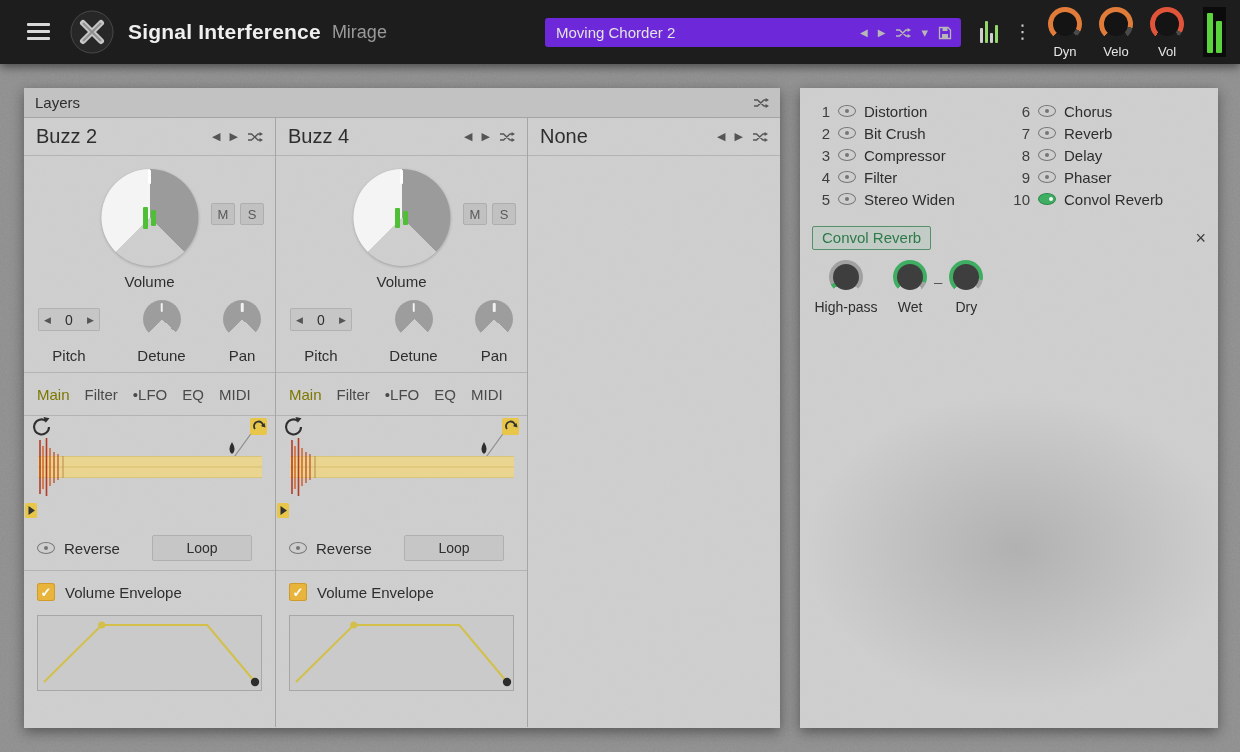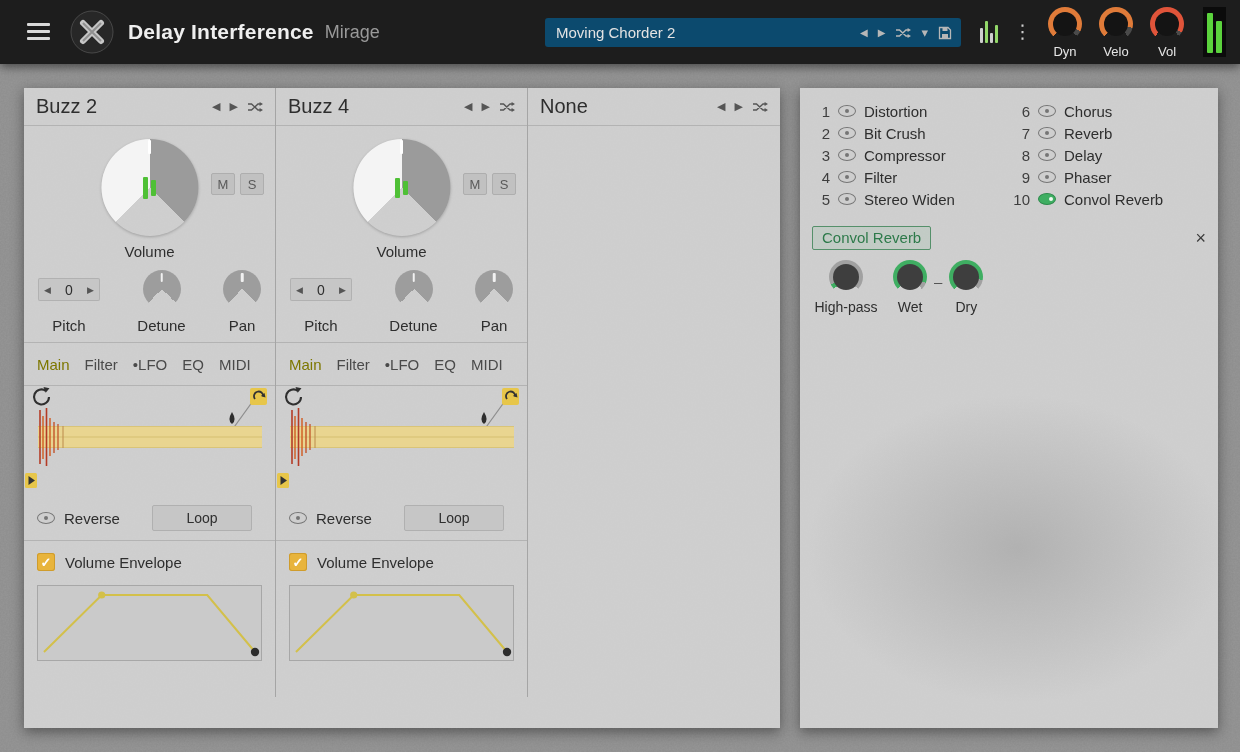--- a/index.html
+++ b/index.html
@@ -10,21 +10,21 @@
 
   
   .topbar { position:absolute; left:0; top:0; width:1240px; height:64px; background:#1d1d1d; z-index:6; box-shadow:0 3px 9px rgba(0,0,0,.5); }
   .hamburger { position:absolute; left:27px; top:23px; width:23px; cursor:pointer; }
   .hamburger span { display:block; height:3px; background:#d9d9d9; border-radius:1px; margin-bottom:4px; }
   .logo { position:absolute; left:70px; top:10px; width:44px; height:44px; }
   .titles { position:absolute; left:128px; top:0; height:64px; display:flex; align-items:center; gap:11px; }
   .app-title { font-size:21px; font-weight:bold; color:#efefef; letter-spacing:.2px; }
   .app-subtitle { font-size:18px; color:#999; }
 
-  .preset { position:absolute; left:545px; top:18px; width:416px; height:29px; background:#0c4a6e; border-radius:3px; display:flex; align-items:center; padding:0 9px 0 11px; gap:10px; }
+  .preset { position:absolute; left:545px; top:18px; width:416px; height:29px; background:#6d28d9; border-radius:3px; display:flex; align-items:center; padding:0 9px 0 11px; gap:10px; }
   .preset-name { flex:1; font-size:15px; color:#e3e3e3; }
   .pc { color:#b7b7b7; font-size:10px; cursor:pointer; line-height:1; }
   .pc.dd { font-size:13px; }
   .sh { display:block; }
 
   .meter-icon { position:absolute; left:980px; top:21px; height:22px; display:flex; align-items:flex-end; gap:2px; cursor:pointer; }
   .meter-icon i { display:block; width:3px; border-radius:1px; }
   .kebab { position:absolute; left:1013px; top:20px; font-size:19px; color:#cfcfcf; cursor:pointer; }
 
   .tb-knob { position:absolute; top:7px; width:42px; text-align:center; }
@@ -183,21 +183,21 @@
 
     <div class="logo">
       <svg width="44" height="44" viewBox="0 0 44 44">
         <circle cx="22" cy="22" r="21" fill="#272727" stroke="#484848" stroke-width="1"></circle>
         <path d="M13 13 L31 31 M31 13 L13 31" stroke="#c6c6c6" stroke-width="6" stroke-linecap="round"></path>
         <path d="M13 13 L31 31 M31 13 L13 31" stroke="#8f8f8f" stroke-width="2"></path>
       </svg>
     </div>
 
     <div class="titles">
-      <span class="app-title">Delay Interference</span>
+      <span class="app-title">Signal Interference</span>
       <span class="app-subtitle">Mirage</span>
     </div>
 
     <div class="preset">
       <span class="preset-name">Moving Chorder 2</span>
       <span class="pc">◀</span>
       <span class="pc">▶</span>
       <svg class="sh" width="16" height="12" viewBox="0 0 16 12" style="color:#b7b7b7">
           <use href="#ic-shuffle"></use>
         </svg>
@@ -236,20 +236,26 @@
       <div class="lbl">Vol</div>
     </div>
 
     <div class="out-meter">
       <i style="height:40px"></i>
       <i style="height:32px"></i>
     </div>
   </header>
 
   <section class="panel layers">
+    <div class="panel-head">
+      <span class="panel-title">Layers</span>
+      <svg class="sh" width="16" height="12" viewBox="0 0 16 12">
+          <use href="#ic-shuffle"></use>
+        </svg>
+    </div>
 
     <div class="layer-cols">
 
       <div class="layer-col">
         <div class="layer-head">
           <span class="layer-name">Buzz 2</span>
           <span class="nav">◀</span>
           <span class="nav">▶</span>
           <svg class="sh" width="16" height="12" viewBox="0 0 16 12" style="color:#565656">
               <use href="#ic-shuffle"></use>

